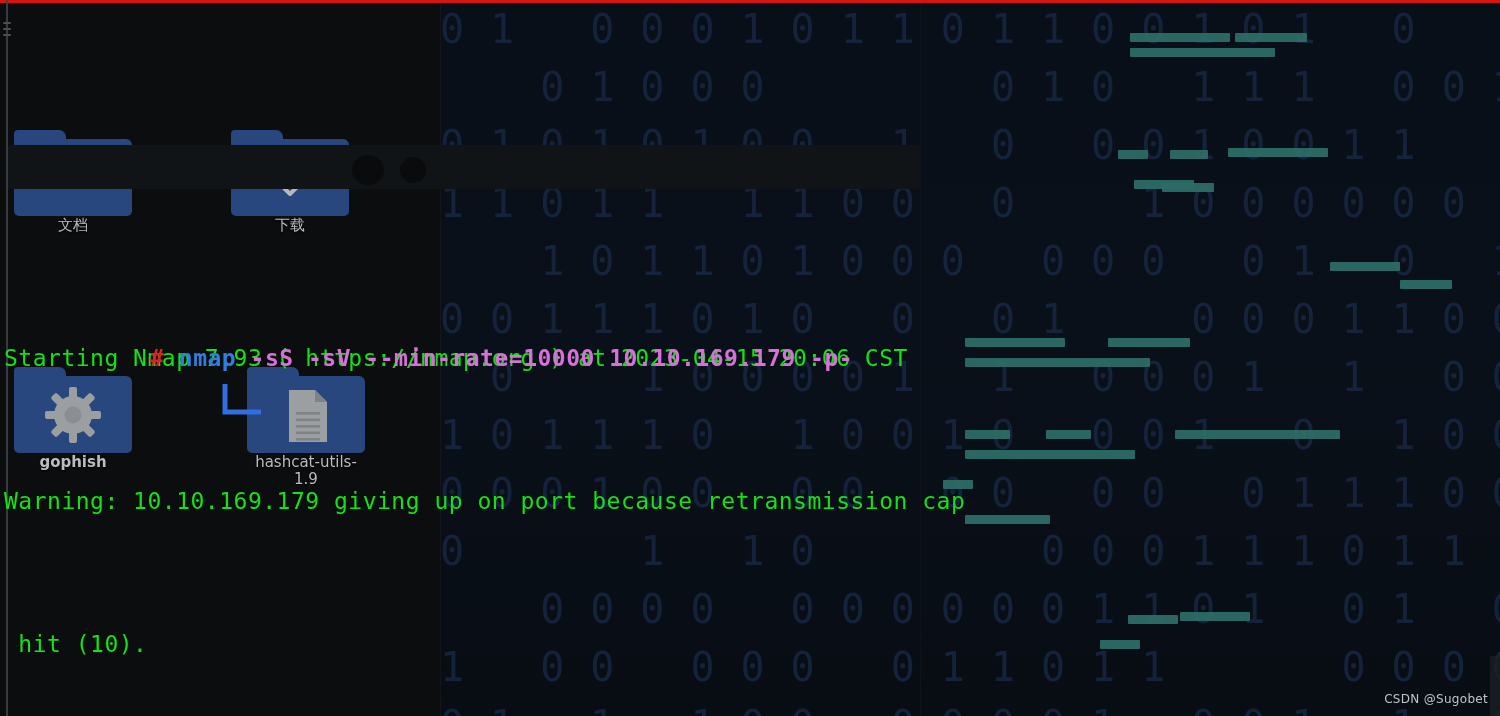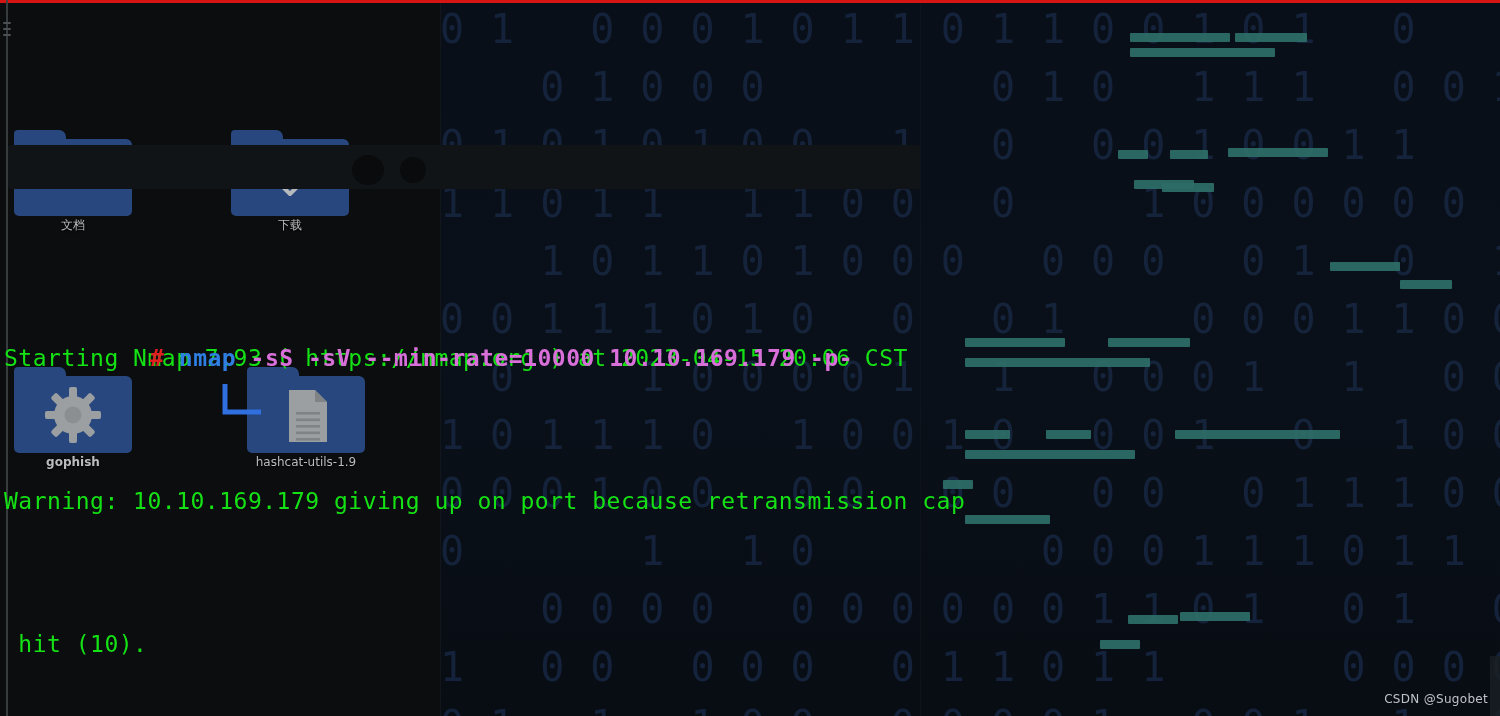--- a/index.html
+++ b/index.html
@@ -18,21 +18,21 @@
   .bar{position:absolute;background:#2d6d66;height:9px;border-radius:1px;opacity:.95;}
   .vdiv{position:absolute;top:0;width:1px;height:716px;background:#15181c;opacity:.8;}
 
   
   .dicon{position:absolute;width:118px;text-align:center;}
   .folder{position:relative;width:118px;height:86px;}
   .folder .tab{position:absolute;left:0;top:0;width:52px;height:12px;background:#27477e;border-radius:4px 7px 0 0;}
   .folder .body{position:absolute;left:0;top:9px;width:118px;height:77px;background:#27477e;border-radius:3px 6px 5px 5px;}
   .glyph{position:absolute;left:0;top:9px;width:118px;height:77px;display:flex;align-items:center;justify-content:center;}
   .dlabel{margin-top:1px;font-family:"DejaVu Sans","Liberation Sans",sans-serif;
-          font-size:12px;color:#b9bdbf;line-height:17px;text-shadow:0 1px 2px #000;}
+          font-size:15px;color:#b9bdbf;line-height:17px;text-shadow:0 1px 2px #000;}
 
   
   #term{position:absolute;left:0;top:0;width:1500px;height:716px;
         font-family:"DejaVu Sans Mono","Liberation Mono",monospace;
         font-size:23px;line-height:47.8px;letter-spacing:0.5px;white-space:pre;}
   #term .ln{height:47.8px;padding-left:4px;}
   .grn{color:#15e215;}
   .blu{color:#2f7fe3;font-weight:bold;}
   .mag{color:#d96fd9;font-weight:bold;}
   .red{color:#e02020;font-weight:bold;}

